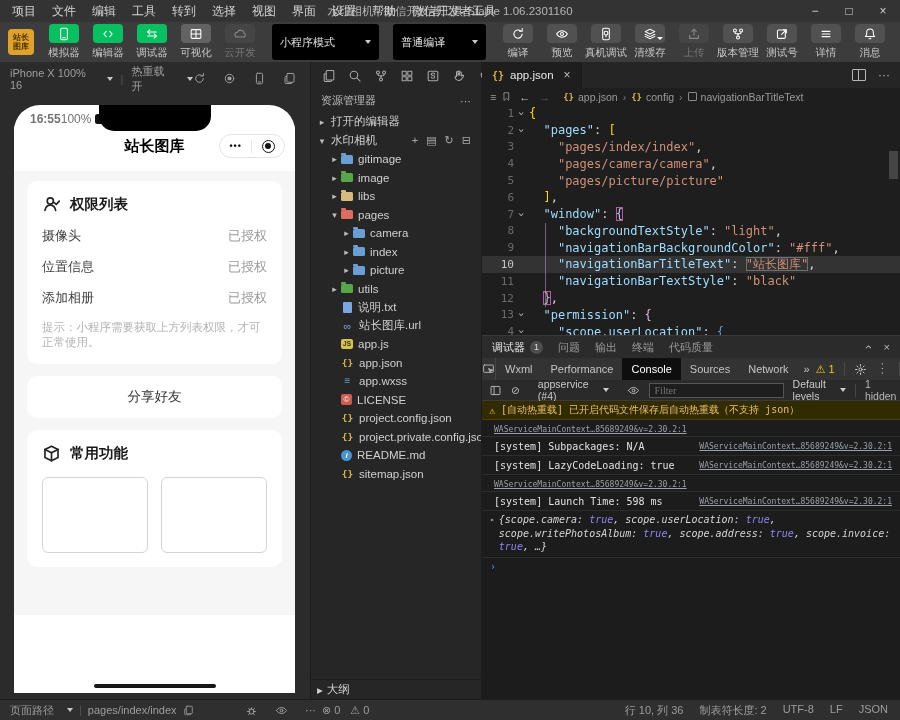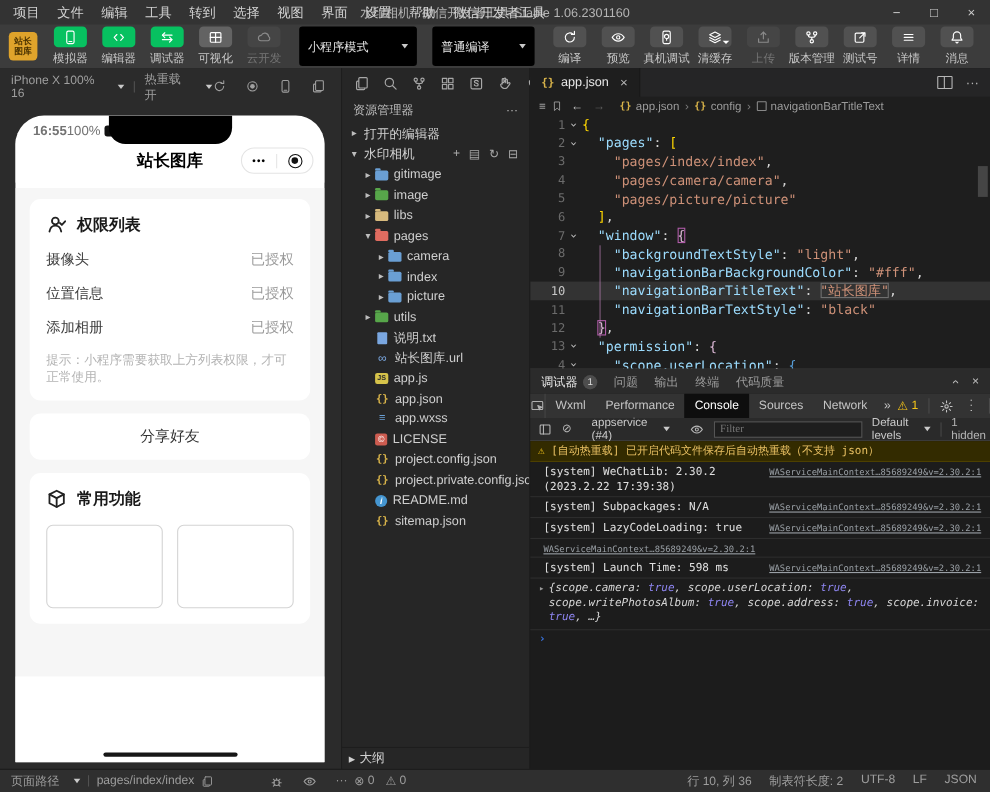--- a/index.html
+++ b/index.html
@@ -848,21 +848,20 @@
             <span>1 hidden</span>
 
           </span>
         </div>
         <div class="con-out">
             <div class="warn-row">
               <span class="warn-tri">⚠</span>
               <span>[自动热重载] 已开启代码文件保存后自动热重载（不支持 json）</span>
             </div>
             <div class="log-row">
-              <span class="log-text">[system] WeChatLib: 2.30.2 (2023.2.22 17:39:38)</span>
               <span class="log-link">WAServiceMainContext…85689249&amp;v=2.30.2:1</span>
             </div>
             <div class="log-row">
               <span class="log-text">[system] Subpackages: N/A</span>
               <span class="log-link">WAServiceMainContext…85689249&amp;v=2.30.2:1</span>
             </div>
             <div class="log-row">
               <span class="log-text">[system] LazyCodeLoading: true</span>
               <span class="log-link">WAServiceMainContext…85689249&amp;v=2.30.2:1</span>
             </div>

